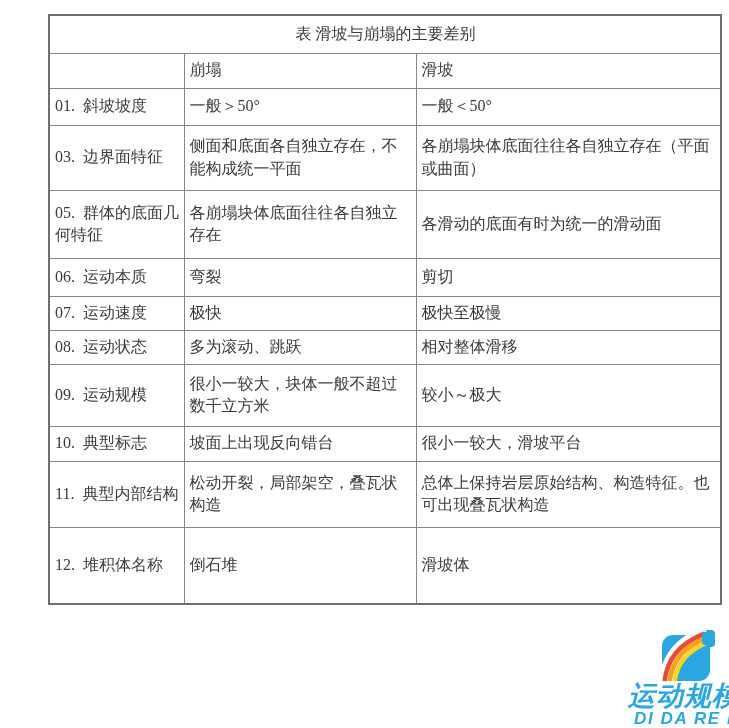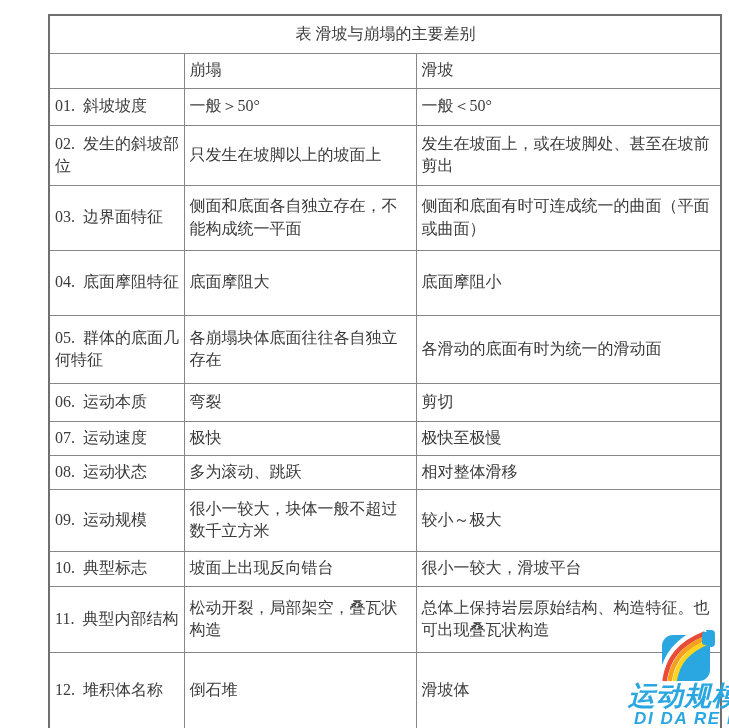--- a/index.html
+++ b/index.html
@@ -61,34 +61,24 @@
       <tr style="height:35px">
         <td></td>
         <td>崩塌</td>
         <td>滑坡</td>
       </tr>
       <tr style="height:37px">
         <td>01.&nbsp; 斜坡坡度</td>
         <td>一般＞50°</td>
         <td>一般＜50°</td>
       </tr>
-      <tr style="height:60px">
-        <td>02.&nbsp; 发生的斜坡部位</td>
-        <td>只发生在坡脚以上的坡面上</td>
-        <td>发生在坡面上，或在坡脚处、甚至在坡前剪出</td>
-      </tr>
       <tr style="height:65px">
         <td>03.&nbsp; 边界面特征</td>
         <td>侧面和底面各自独立存在，不能构成统一平面</td>
-        <td>侧面和底面有时可连成统一的曲面（平面或曲面）</td>
-      </tr>
-      <tr style="height:65px">
-        <td>04.&nbsp; 底面摩阻特征</td>
-        <td>底面摩阻大</td>
-        <td>底面摩阻小</td>
+        <td>各崩塌块体底面往往各自独立存在（平面或曲面）</td>
       </tr>
       <tr style="height:68px">
         <td>05.&nbsp; 群体的底面几何特征</td>
         <td>各崩塌块体底面往往各自独立存在</td>
         <td>各滑动的底面有时为统一的滑动面</td>
       </tr>
       <tr style="height:38px">
         <td>06.&nbsp; 运动本质</td>
         <td>弯裂</td>
         <td>剪切</td>

